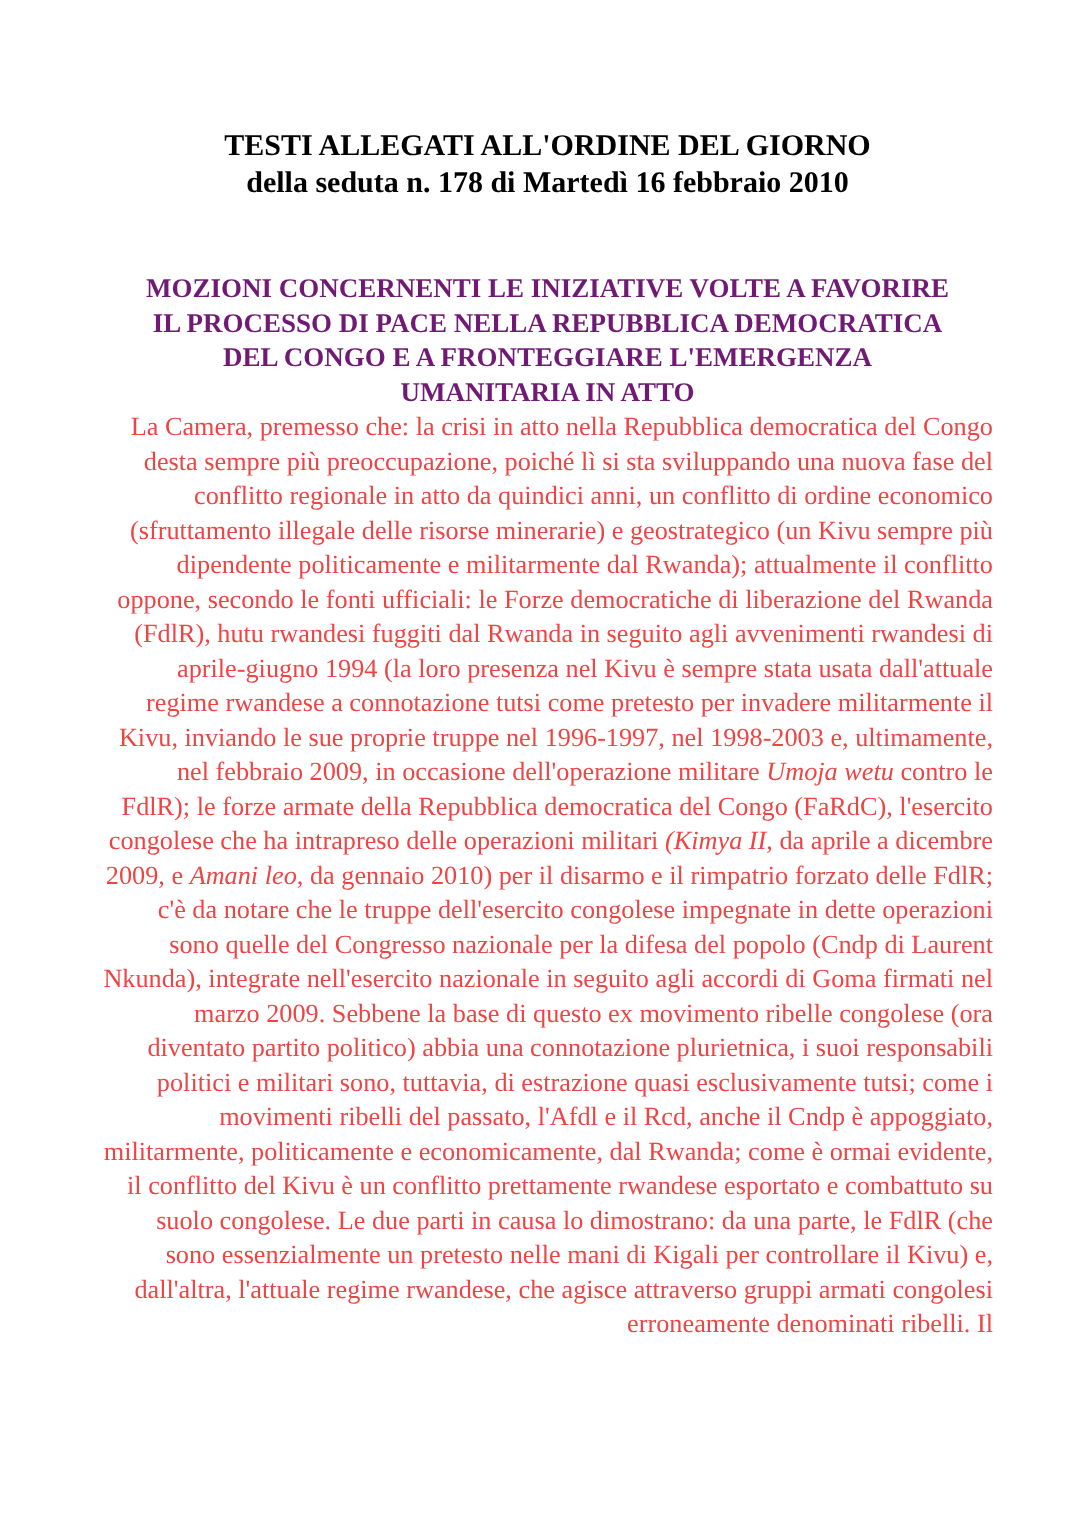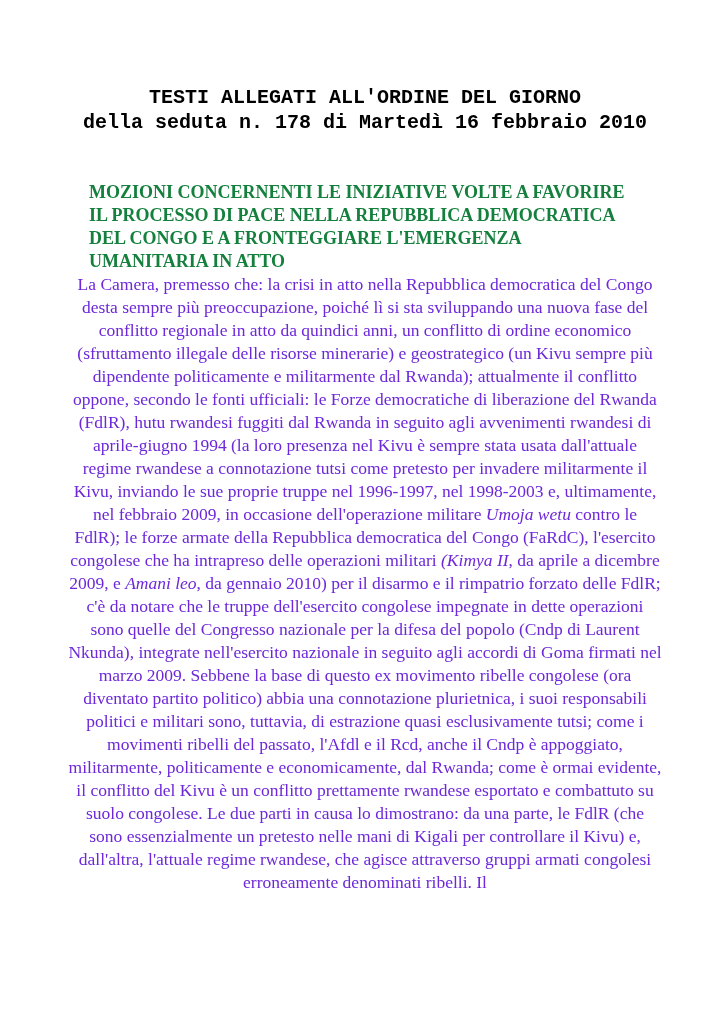--- a/index.html
+++ b/index.html
@@ -18,36 +18,36 @@
     box-sizing: border-box;
     padding: 85px 62px 0 68px;
   }
   .doc-title {
     margin: 0 0 46px 0;
     text-align: center;
     font-weight: bold;
     font-size: 20px;
     line-height: 25px;
     color: #000000;
-    font-family: Liberation Mono, monospace;
   }
   .section-heading {
     margin: 0 auto 0 auto;
     max-width: 552px;
+    text-align: center;
     font-weight: bold;
     font-size: 18px;
     line-height: 23px;
-    color: #15803d;
+    color: #701a75;
   }
   .body-paragraph {
     margin: 0;
-    text-align: center;
+    text-align: right;
     font-size: 17.5px;
     line-height: 23px;
-    color: #6d28d9;
+    color: #ef4444;
   }
   .body-paragraph .italic {
     font-style: italic;
   }
 </style>
 </head>
 <body>
 
 <div class="page">
   <h1 class="doc-title">

